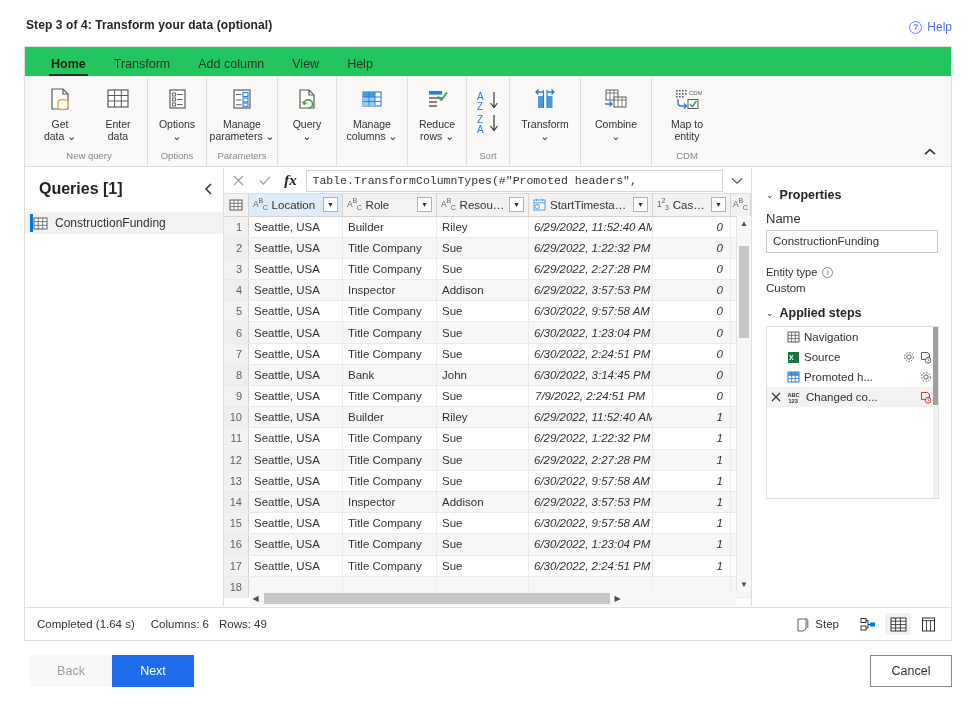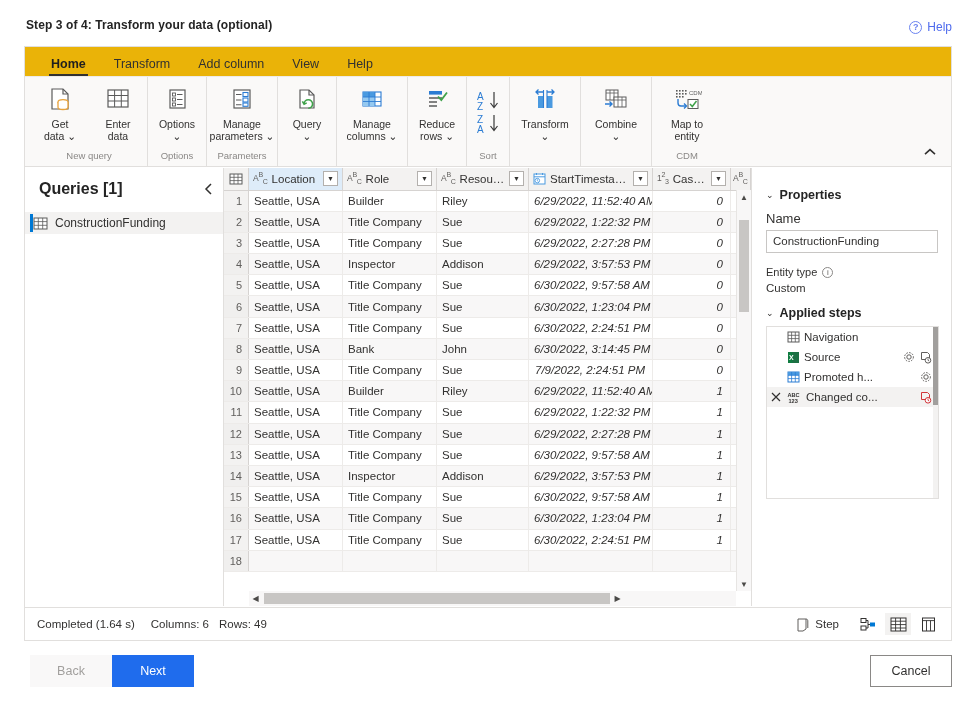--- a/index.html
+++ b/index.html
@@ -35,21 +35,21 @@
   }
 
   
   #mqd-frame {
     position:absolute; left:24px; top:46px; width:928px; height:595px;
     border:1px solid #e1dfdd; background:#ffffff;
   }
 
   
   #ribbon-tabs {
-    height:30px; background:#eab308; border-bottom:1px solid #edebe9;
+    height:30px; background:#22c55e; border-bottom:1px solid #edebe9;
     display:flex; align-items:flex-end; padding-left:12px;
     position:relative;
   }
   .rtab {
     padding:4px 14px 5px 14px; font-size:12.5px; color:#323130; cursor:pointer;
     position:relative;
   }
   .rtab.active { font-weight:bold; color:#201f1e; }
   .rtab.active:after {
     content:""; position:absolute; left:12px; right:12px; bottom:0;
@@ -522,20 +522,39 @@
             <rect x="1" y="1" width="13" height="11" fill="#fff" stroke="#5b5b5b" stroke-width="1"></rect>
             <path d="M1 4.6h13M1 8.3h13M5.3 1v11M9.7 1v11" stroke="#5b5b5b" stroke-width=".8"></path>
           </svg>
         </span>
         <span class="qlabel">ConstructionFunding</span>
       </div>
     </div>
 
     <div id="grid-pane">
 
+      <div id="formula-bar">
+        <span class="fb-btn">
+          <svg width="11" height="11" viewBox="0 0 11 11">
+              <path d="M1 1l9 9M10 1l-9 9" stroke="#a19f9d" stroke-width="1.2"></path>
+            </svg>
+        </span>
+        <span class="fb-btn">
+          <svg width="12" height="11" viewBox="0 0 12 11">
+              <path d="M1 5.5l3.4 3.6L11 1.6" fill="none" stroke="#a19f9d" stroke-width="1.3"></path>
+            </svg>
+        </span>
+        <span class="fb-btn fb-fx">fx</span>
+        <div id="formula-input">Table.TransformColumnTypes(#"Promoted headers",</div>
+        <span id="formula-expand">
+          <svg width="12" height="8" viewBox="0 0 12 8">
+              <path d="M1 1.6L6 6.2l5-4.6" fill="none" stroke="#605e5c" stroke-width="1.3"></path>
+            </svg>
+        </span>
+      </div>
 
       <div id="grid-wrap">
         <table id="data-grid">
           <colgroup>
             <col style="width:25px">
               <col style="width:94px">
               <col style="width:94px">
             <col style="width:92px">
               <col style="width:124px">
               <col style="width:78px">

